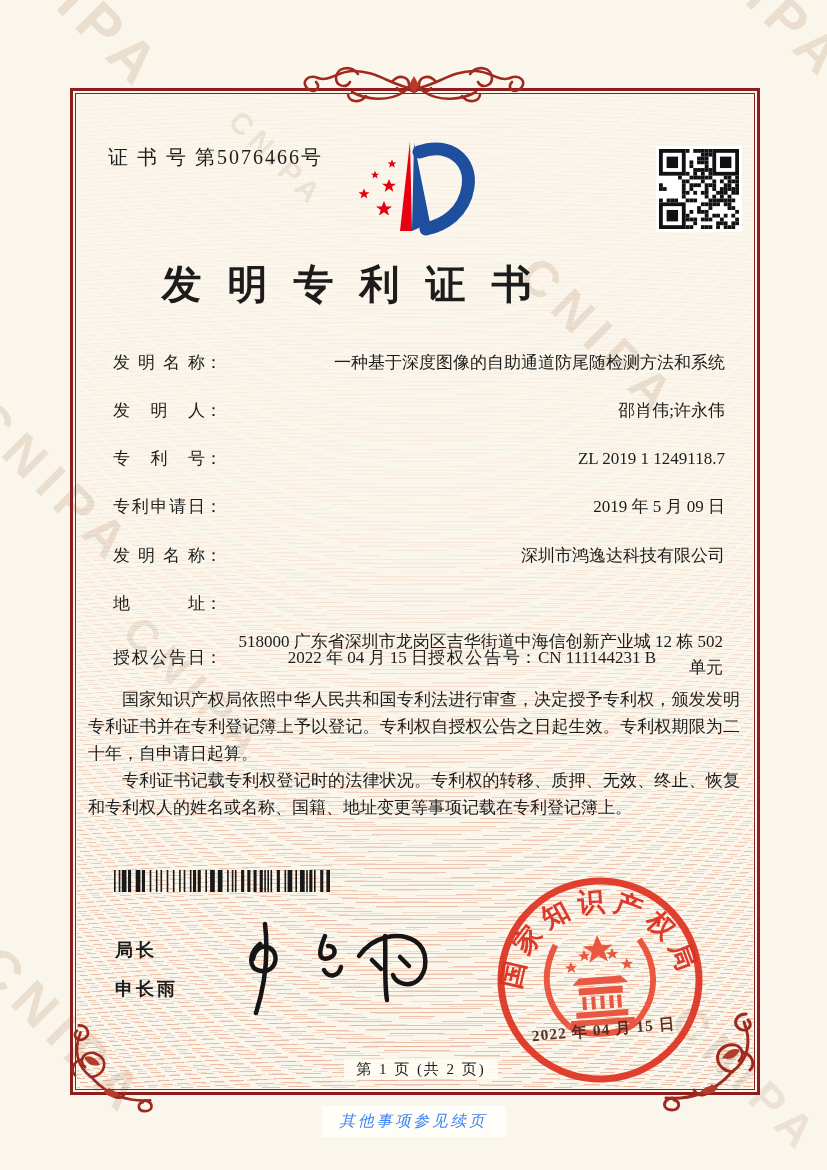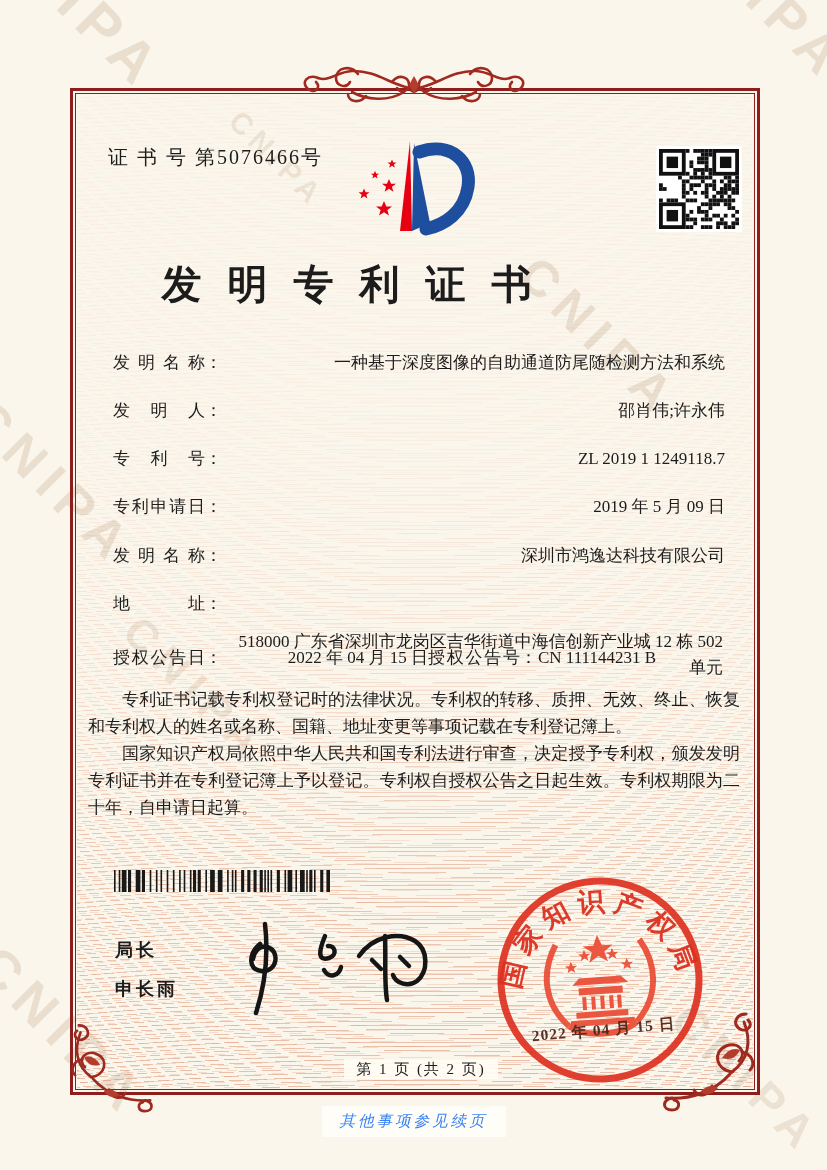--- a/index.html
+++ b/index.html
@@ -302,22 +302,22 @@
         <span class="fcolon">：</span>
         <span class="fvalue" style="flex:0 0 205px;">2022 年 04 月 15 日</span>
       <span class="grant-pair">
           <span class="flabel">授权公告号</span>
           <span class="fcolon">：</span>
           <span>CN 111144231 B</span>
         </span>
     </div>
 
     <div class="body-text">
+      <p>国家知识产权局依照中华人民共和国专利法进行审查，决定授予专利权，颁发发明专利证书并在专利登记簿上予以登记。专利权自授权公告之日起生效。专利权期限为二十年，自申请日起算。</p>
       <p>专利证书记载专利权登记时的法律状况。专利权的转移、质押、无效、终止、恢复和专利权人的姓名或名称、国籍、地址变更等事项记载在专利登记簿上。</p>
-      <p>国家知识产权局依照中华人民共和国专利法进行审查，决定授予专利权，颁发发明专利证书并在专利登记簿上予以登记。专利权自授权公告之日起生效。专利权期限为二十年，自申请日起算。</p>
     </div>
 
     <svg class="barcode" id="barcode-svg" viewBox="0 0 216 22" preserveAspectRatio="none">
         <rect x="0.0" y="0" width="1.6" height="22" fill="#191919"></rect>
         <rect x="4.7" y="0" width="1.6" height="22" fill="#191919"></rect>
         <rect x="7.8" y="0" width="4.7" height="22" fill="#191919"></rect>
         <rect x="14.0" y="0" width="3.1" height="22" fill="#191919"></rect>
         <rect x="21.7" y="0" width="4.7" height="22" fill="#191919"></rect>
         <rect x="27.9" y="0" width="3.1" height="22" fill="#191919"></rect>
         <rect x="35.7" y="0" width="1.6" height="22" fill="#191919"></rect>

